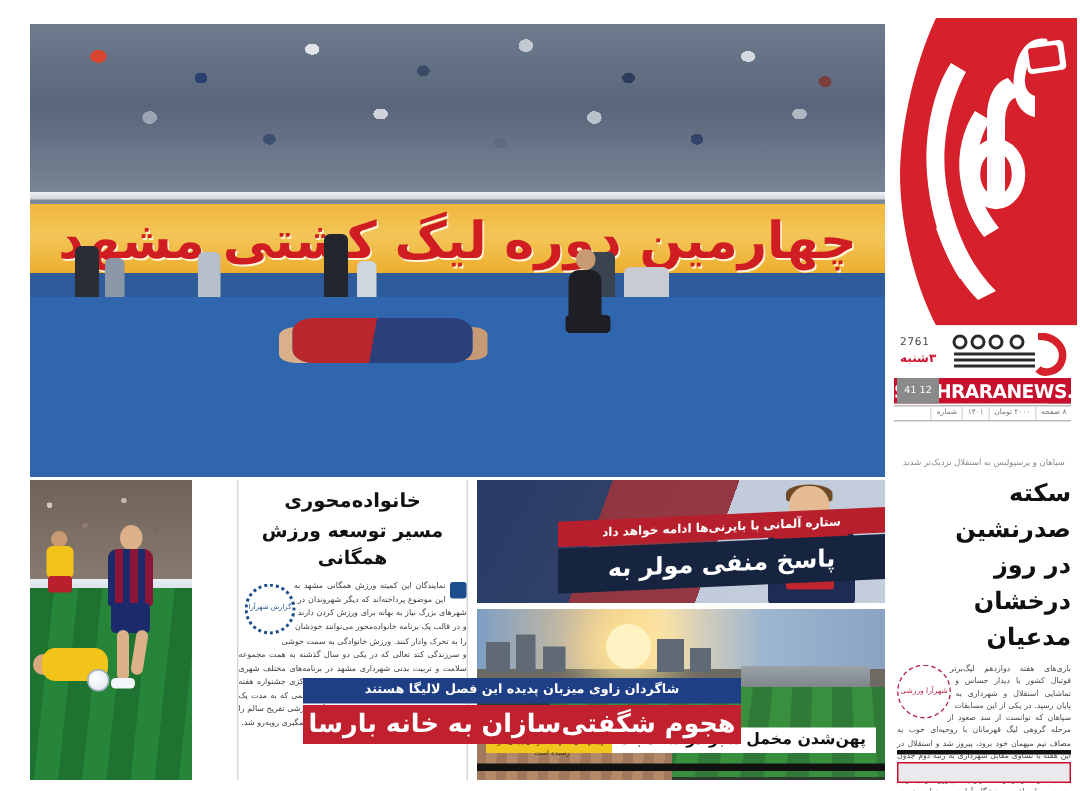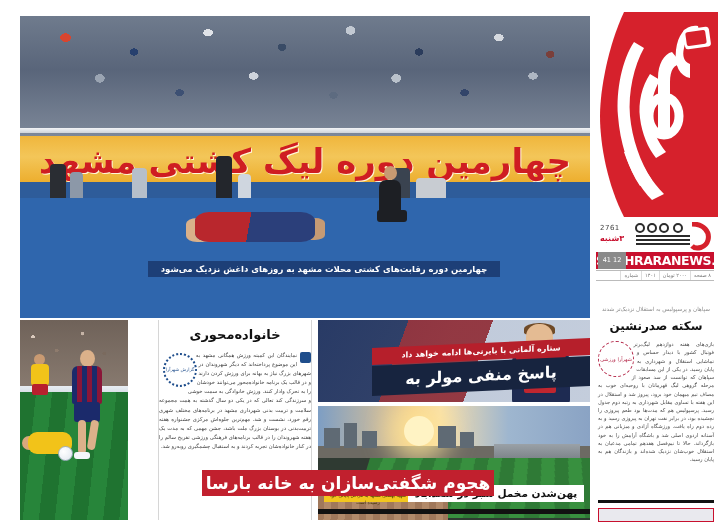--- a/index.html
+++ b/index.html
@@ -64,21 +64,21 @@
     text-align:center;direction:ltr;
   }
 
   
   .side-art{position:absolute;right:6px;top:305px;width:116px;}
   .side-kicker{
     font-size:5.6px;color:#8a8a8a;line-height:1.65;text-align:center;
     letter-spacing:-0.1px;
   }
   .side-head{
-    font-size:12px;color:#111;font-weight:bold;text-align:center;
+    font-size:16px;color:#111;font-weight:bold;text-align:right;
     line-height:1.5;margin-top:3px;letter-spacing:-0.3px;
   }
   .side-body{
     margin-top:5px;font-size:5.2px;color:#4a4a4a;line-height:1.58;
     text-align:justify;position:relative;
   }
   .side-stamp{
     float:left;width:36px;height:36px;margin:1px 3px 2px 0;
     border-radius:50%;border:1.5px dashed #b5294a;
     box-sizing:border-box;
@@ -438,21 +438,20 @@
       
       
     </div>
     <div class="wrestlers"></div>
     <div class="ref">
       <div class="ref-head"></div>
       <div class="ref-body"></div>
       <div class="ref-leg"></div>
     </div>
 
-    <div class="lead-kicker">چهارمین دوره رقابت‌های کشتی محلات مشهد به روزهای داغش نزدیک می‌شود</div>
   </div>
 
   <div class="bottom">
 
     <div class="col-left">
       <div class="muller-photo">
         <div class="muller-flag"></div>
         <div class="muller-player">
           <div class="mp-hair"></div>
           <div class="mp-head"></div>
@@ -479,20 +478,21 @@
         <div class="pitch"></div>
         <div class="track"></div>
         <div class="stad-note">پروژه نصب چمن مصنوعی جدید ورزشگاه شهید بهشتی مشهد به مراحل پایانی خود رسیده است</div>
         <div class="stad-cap">پهن‌شدن مخمل سبز در سعدآباد</div>
         <div class="stad-rule"></div>
       </div>
     </div>
 
     <div class="col-mid">
       <div class="mid-head">خانواده‌محوری</div>
+      <div class="mid-sub">مسیر توسعه ورزش همگانی</div>
       <div class="mid-body">
         <span class="drop-mark"></span>
         <span class="mid-seal">گزارش شهرآرا</span>
         <span>نمایندگان این کمیته ورزش همگانی مشهد به این موضوع پرداخته‌اند که دیگر شهروندان در شهرهای بزرگ نیاز به بهانه برای ورزش کردن دارند و در قالب یک برنامه خانواده‌محور می‌توانند خودشان را به تحرک وادار کنند. ورزش خانوادگی به سمت خوشی و سرزندگی کند تعالی که در یکی دو سال گذشته به همت مجموعه سلامت و تربیت بدنی شهرداری مشهد در برنامه‌های مختلف شهری رقم خورد، نشست و شد. مهم‌ترین جلوه‌اش مرکزی جشنواره هفته تربیت‌بدنی در بوستان بزرگ ملت باشد، جشن مهمی که به مدت یک هفته شهروندان را در قالب برنامه‌های فرهنگی ورزشی تفریح سالم را در کنار خانواده‌شان تجربه کردند و به استقبال چشمگیری روبه‌رو شد.</span>
       </div>
     </div>
 
     <div class="col-barca">
       <div class="barca-crowd"></div>
       <div class="adboard"></div>
@@ -511,20 +511,21 @@
         <div class="bp-boot"></div>
       </div>
       <div class="gk">
         <div class="gk-head"></div>
           <div class="gk-body"></div>
         <div class="gk-ball"></div>
       </div>
     </div>
 
     <div class="barca-band" style="position:absolute;right:96px;bottom:24px;width:292px;height:44px;">
+      <div class="bb-kicker">شاگردان زاوی میزبان پدیده این فصل لالیگا هستند</div>
       <div class="bb-head">هجوم شگفتی‌سازان به خانه بارسا</div>
     </div>
   </div>
 
   <div class="masthead">
 
     <div class="logo-wrap">
       <svg class="logo-svg" width="124" height="205" viewBox="0 0 124 205">
         <path d="M124 0 H30 C14 34 6 78 6 104 C6 134 14 174 30 205 H124 Z" fill="#d6212c"></path>
         <path d="M104 14 C92 12 84 22 82 38 C80 54 86 64 96 66 L96 52 C90 50 88 44 90 36 C92 26 98 22 106 24 Z" fill="#fff"></path>
@@ -562,20 +563,21 @@
         <span class="m">۸ صفحه</span>
         <span class="m">۲۰۰۰ تومان</span>
         <span class="m">۱۴۰۱</span>
         <span class="m">شماره</span>
       </div>
     </div>
 
     <div class="side-art">
       <div class="side-kicker">سپاهان و پرسپولیس به استقلال نزدیک‌تر شدند</div>
       <div class="side-head">سکته صدرنشین</div>
+      <div class="side-head" style="margin-top:0">در روز درخشان مدعیان</div>
       <div class="side-body">
         <span class="side-stamp">شهرآرا ورزشی</span>
         <span>بازی‌های هفته دوازدهم لیگ‌برتر فوتبال کشور با دیدار حساس و تماشایی استقلال و شهرداری به پایان رسید. در یکی از این مسابقات سپاهان که توانست از سد صعود از مرحله گروهی لیگ قهرمانان با روحیه‌ای خوب به مصاف تیم میهمان خود برود، پیروز شد و استقلال در این هفته با تساوی مقابل شهرداری به رتبه دوم جدول رسید. پرسپولیس هم که مدت‌ها بود طعم پیروزی را نچشیده بود، در برابر نفت تهران به پیروزی رسید و به رده دوم راه یافت. ورزشگاه آزادی و میزبانی هم در آستانه اردوی اصلی شد و باشگاه آرامش را به خود بازگرداند. حالا تا نیم‌فصل هفدهم تمامی مدعیان به استقلال خوب‌شان نزدیک شده‌اند و بازندگان هم به پایان رسید.</span>
       </div>
     </div>
 
     <div class="side-rule"></div>
     <div class="side-rule2"></div>
   </div>
 

